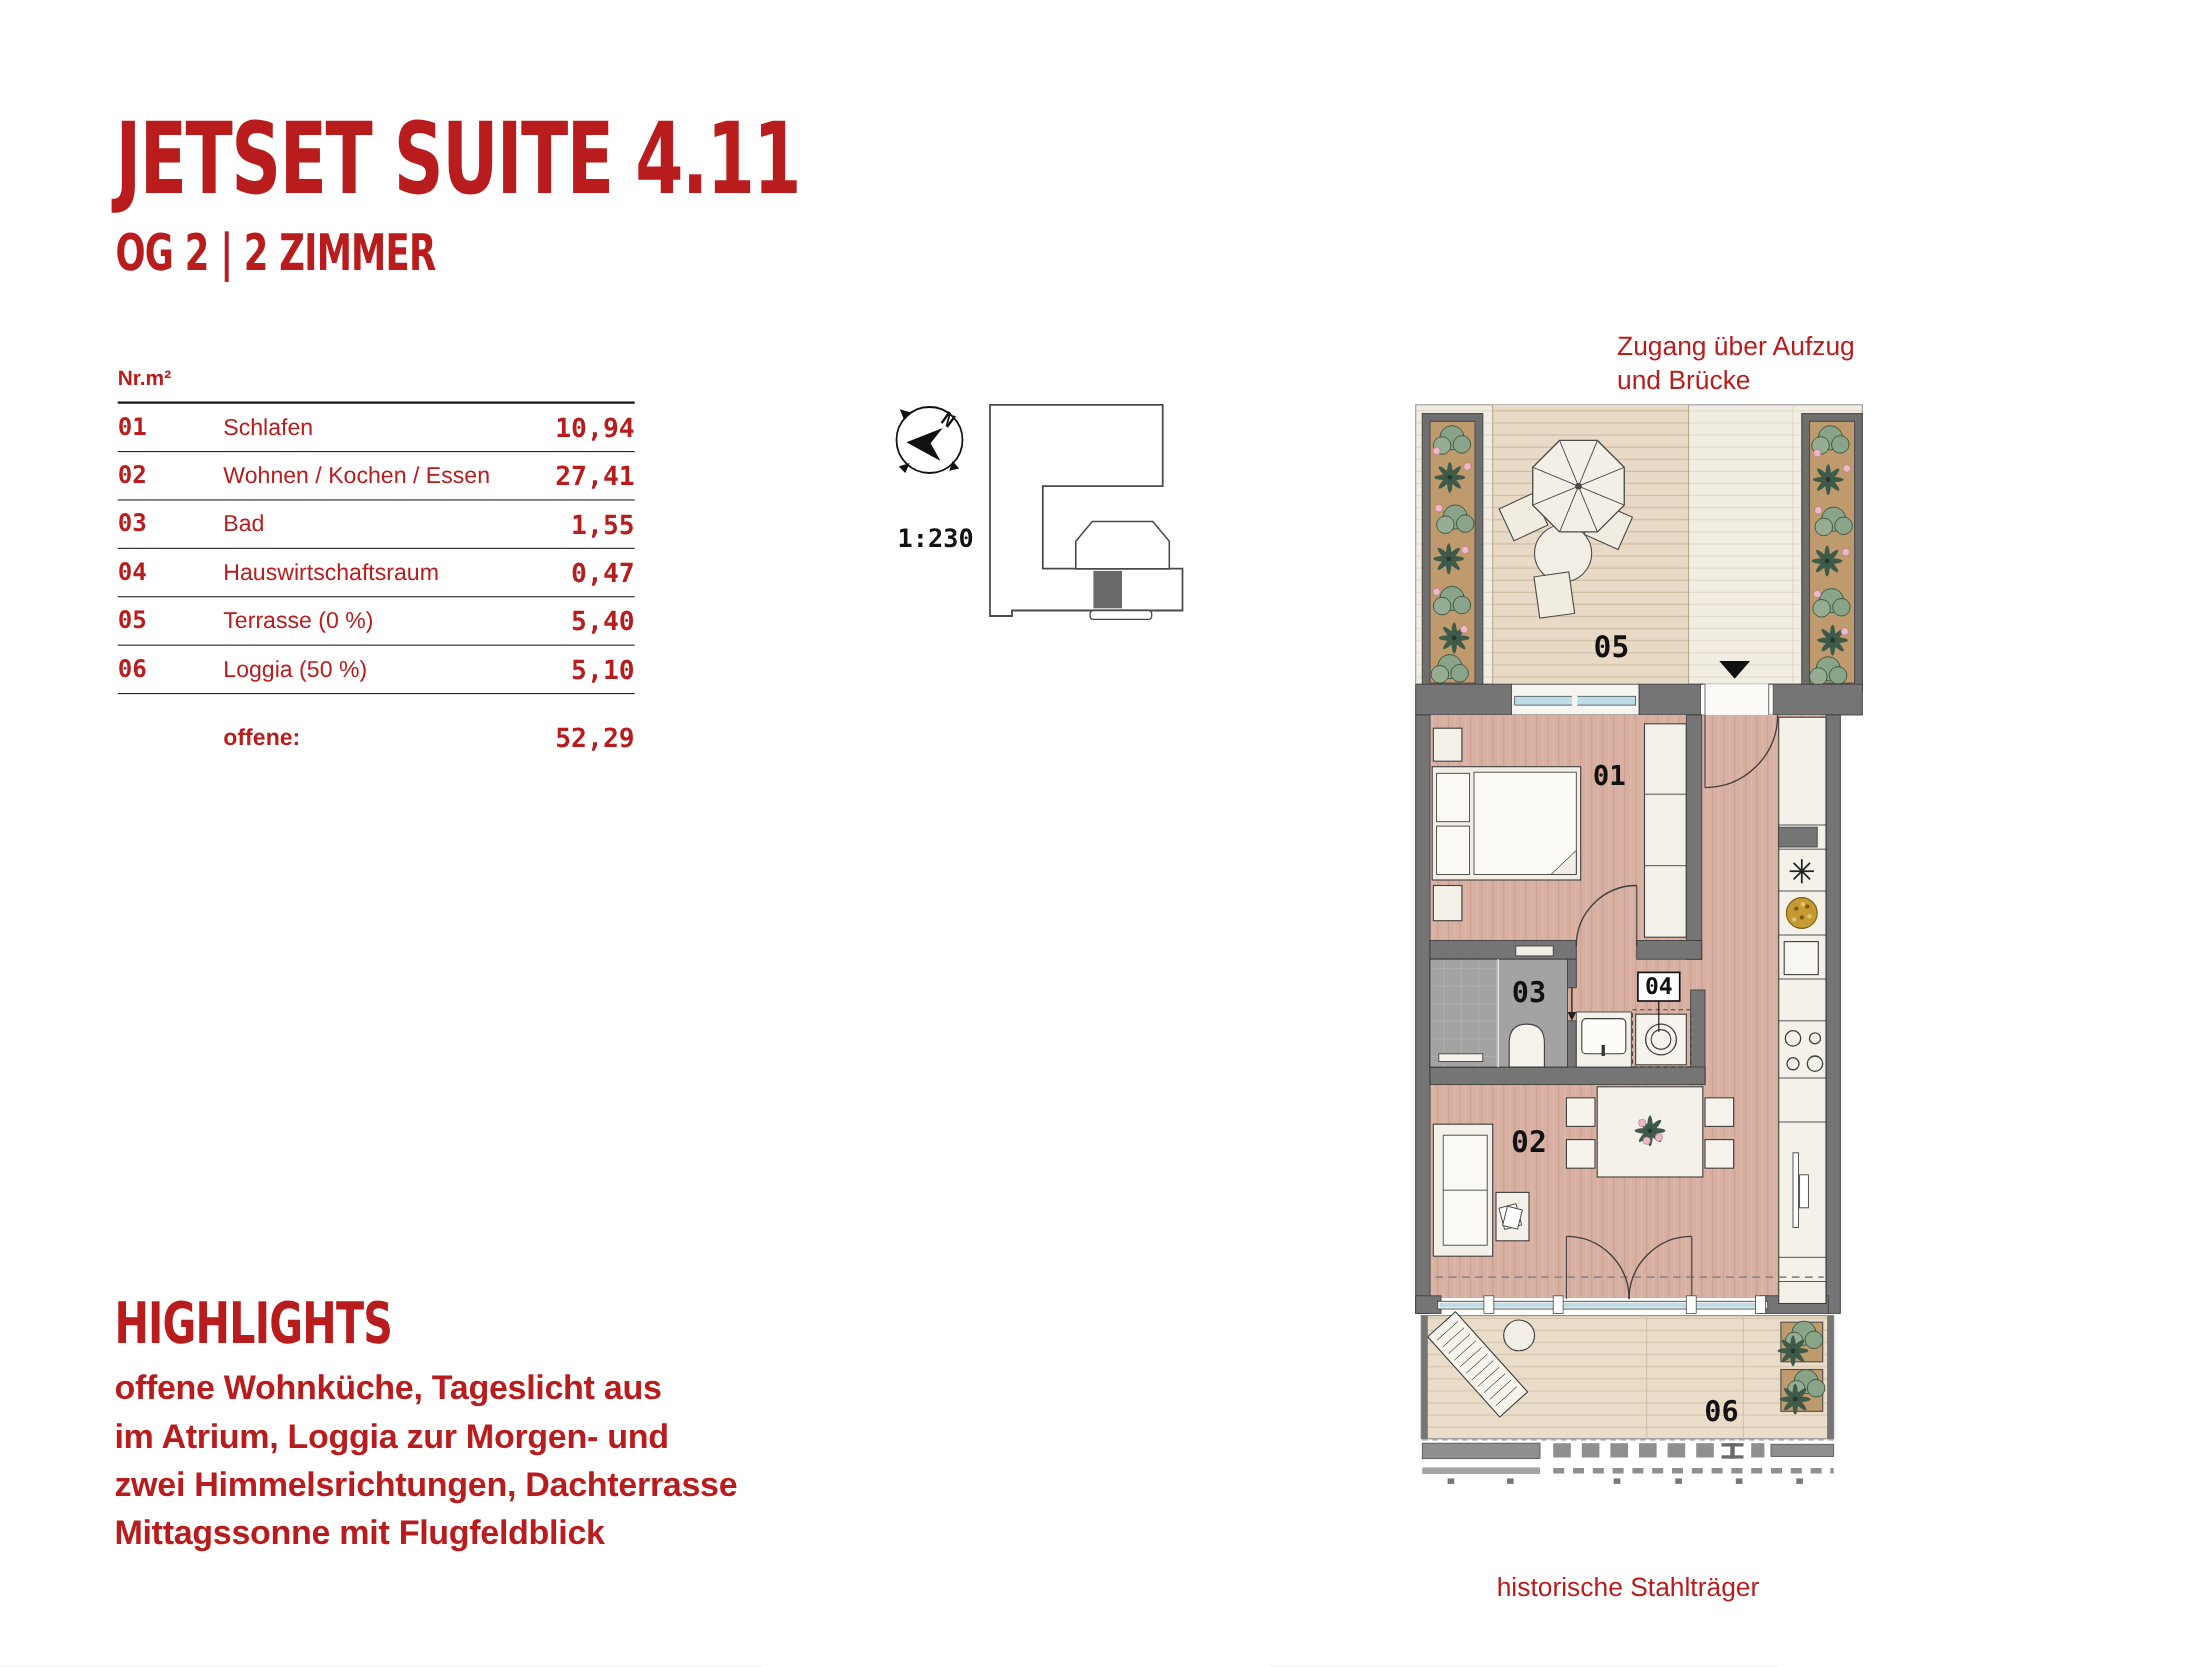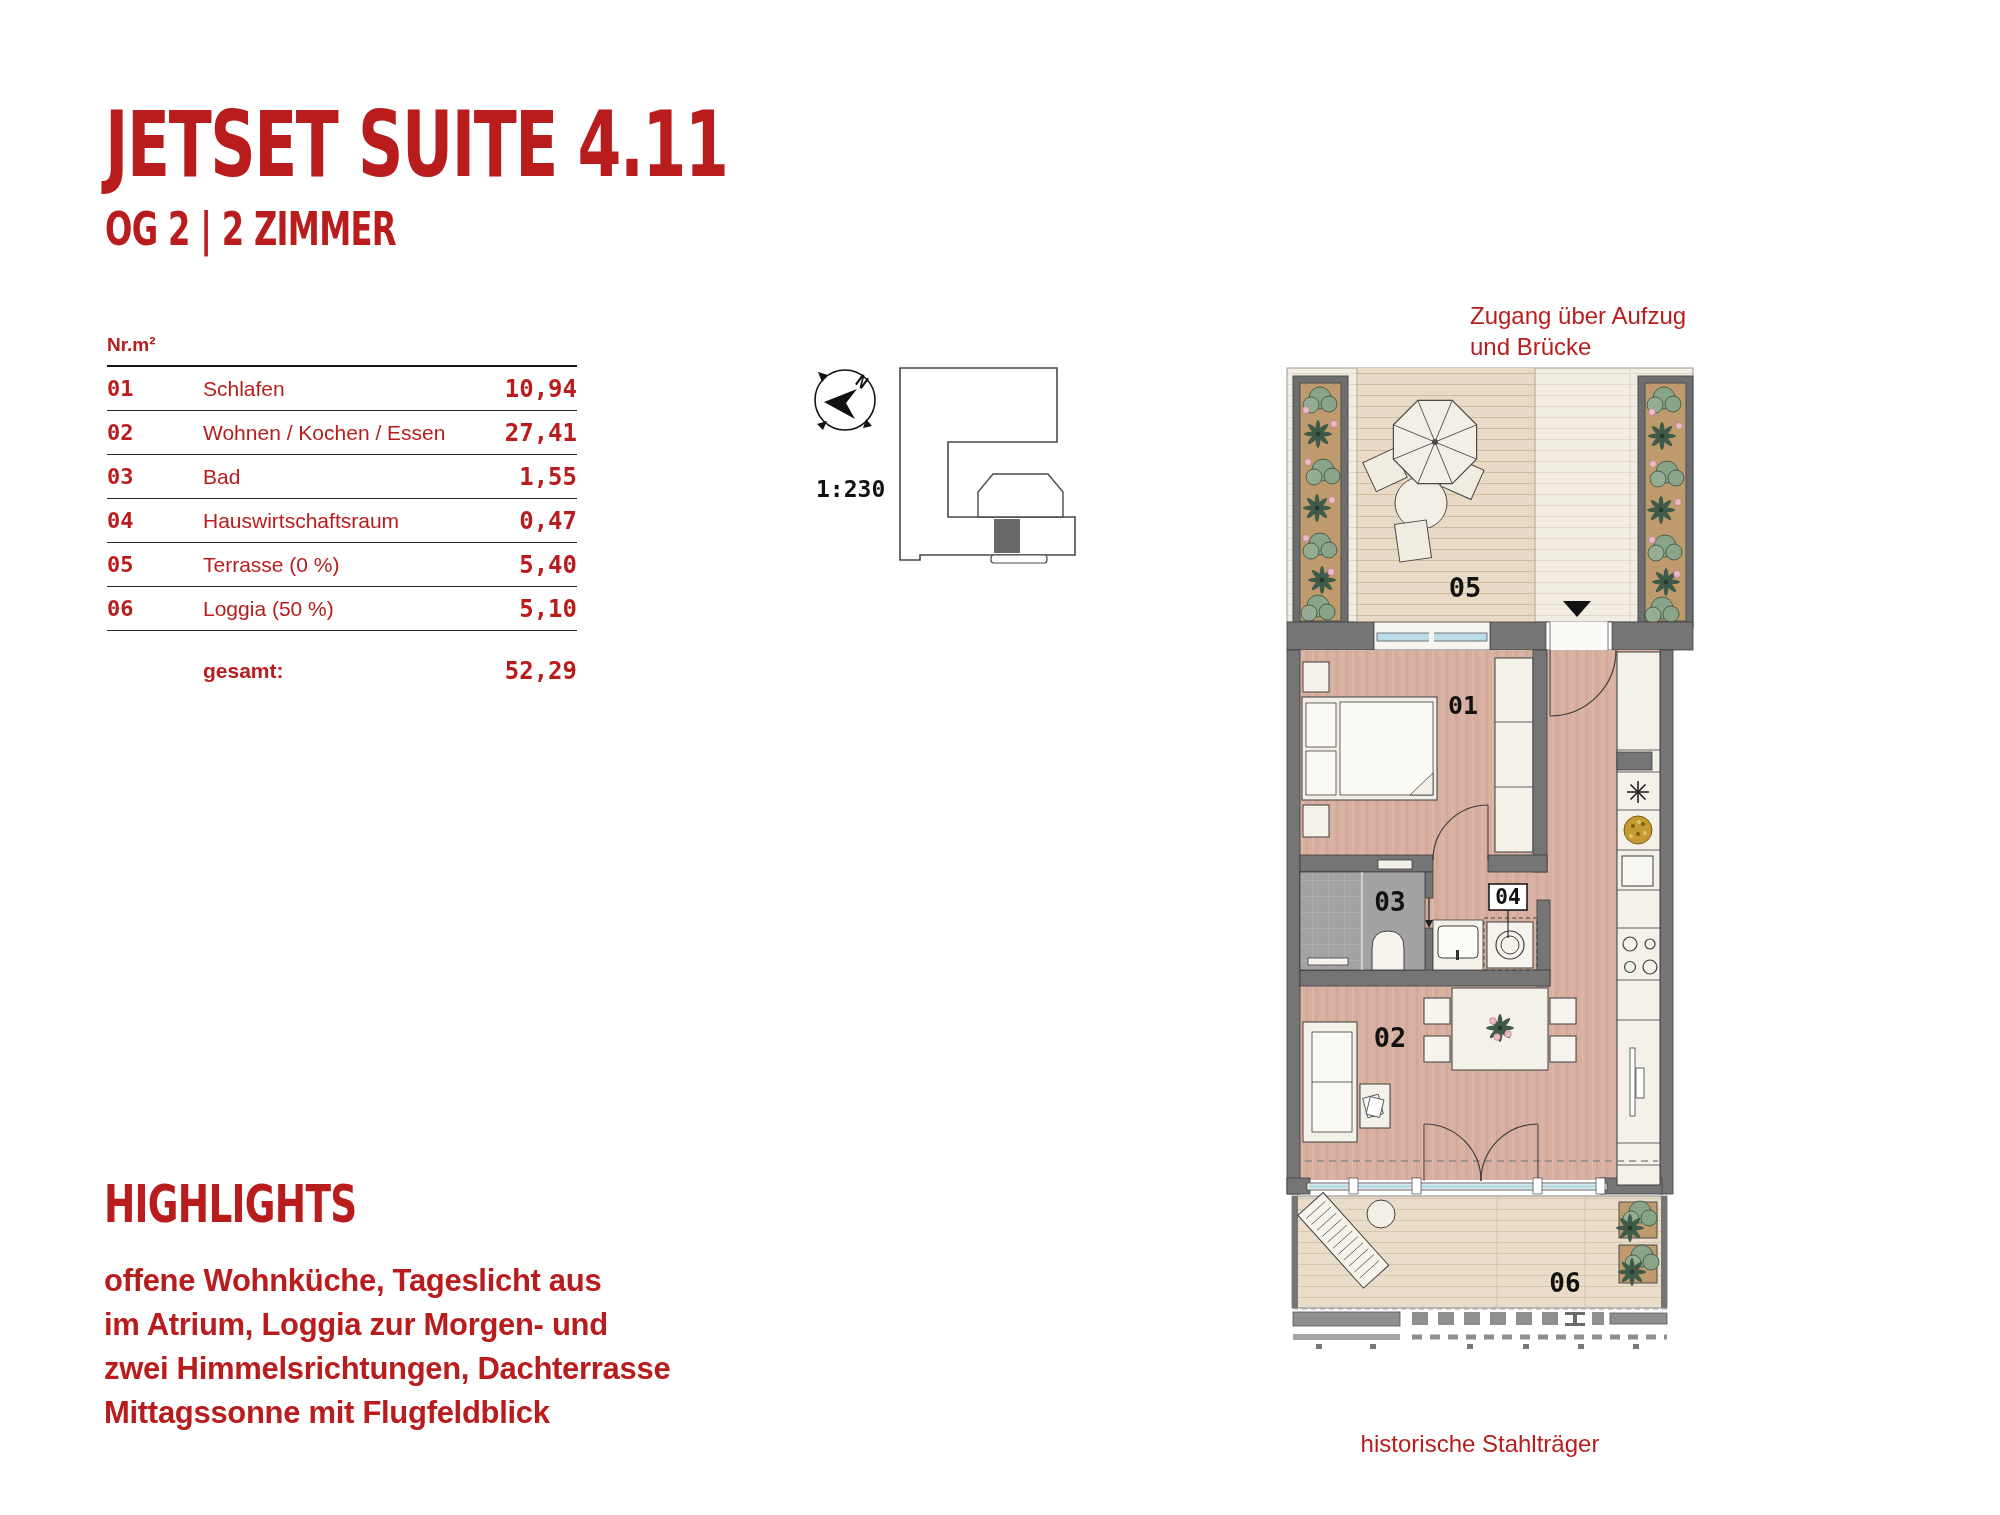--- a/index.html
+++ b/index.html
@@ -17,21 +17,21 @@
   .tval{font-family:"DejaVu Sans Mono",monospace;font-weight:bold;font-size:24px;text-align:right}
   .ttotal{display:flex;align-items:center;margin-top:26px;font-size:21px}
   .ttotal .tlabel{margin-left:96px;flex:1;font-weight:bold}
   
   .access-note{position:absolute;left:1470px;top:300px;width:260px;text-align:left;font-size:24px;line-height:31px}
   .plan-caption{position:absolute;left:1330px;top:1430px;width:300px;text-align:center;font-size:24px}
   
   .highlights{position:absolute;left:104px;top:1178px;width:720px}
   .hl-head{font-size:52px;line-height:1;letter-spacing:-1px;transform:scaleX(.72);transform-origin:left top;
            font-family:"DejaVu Sans",sans-serif;font-weight:bold}
-  .hl-body{margin-top:29px;font-size:31px;line-height:44px;font-weight:700;letter-spacing:-.3px}
+  .hl-body{margin-top:10px;font-size:31px;line-height:44px;font-weight:700;letter-spacing:-.3px}
   svg{position:absolute}
   svg text{font-family:"DejaVu Sans Mono",monospace;font-weight:bold;fill:#111}
 </style>
 </head>
 <body>
 
 <div class="page">
 
   <div class="brand-title condensed">JETSET SUITE 4.11</div>
   <div class="brand-sub condensed">OG 2 | 2 ZIMMER</div>
@@ -65,21 +65,21 @@
       <span class="tnr">05</span>
       <span class="tname">Terrasse (0 %)</span>
       <span class="tval">5,40</span>
     </div>
     <div class="trow">
       <span class="tnr">06</span>
       <span class="tname">Loggia (50 %)</span>
       <span class="tval">5,10</span>
     </div>
     <div class="ttotal">
-      <span class="tlabel">gesamt:</span>
+      <span class="tlabel">offene:</span>
       <span class="tval">52,29</span>
     </div>
   </div>
 
   <svg style="left:790px;top:340px" width="310" height="235" viewBox="790 340 310 235">
     <g>
       <circle cx="845" cy="400" r="30" fill="#ffffff" stroke="#111" stroke-width="1.6"></circle>
       <polygon points="824,402 857,389 846,403 855,419" fill="#111"></polygon>
       <polygon points="818,372 828,375 822,382" fill="#111"></polygon>
       <polygon points="817,424 827,421 823,430" fill="#111"></polygon>

